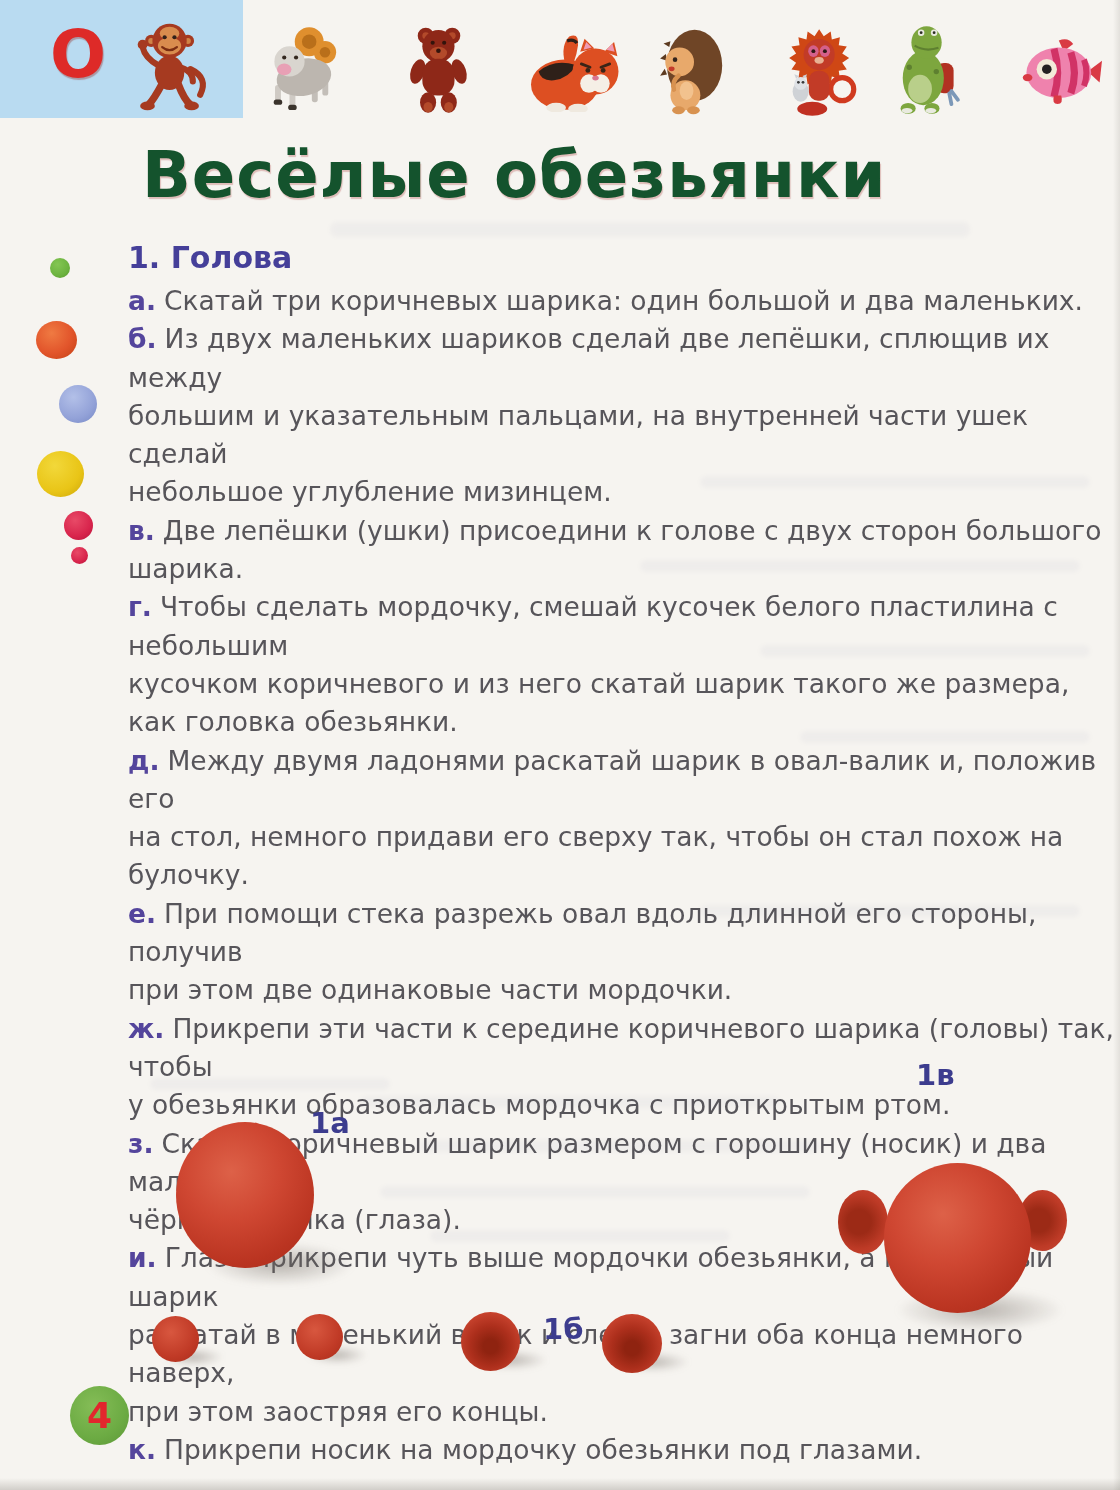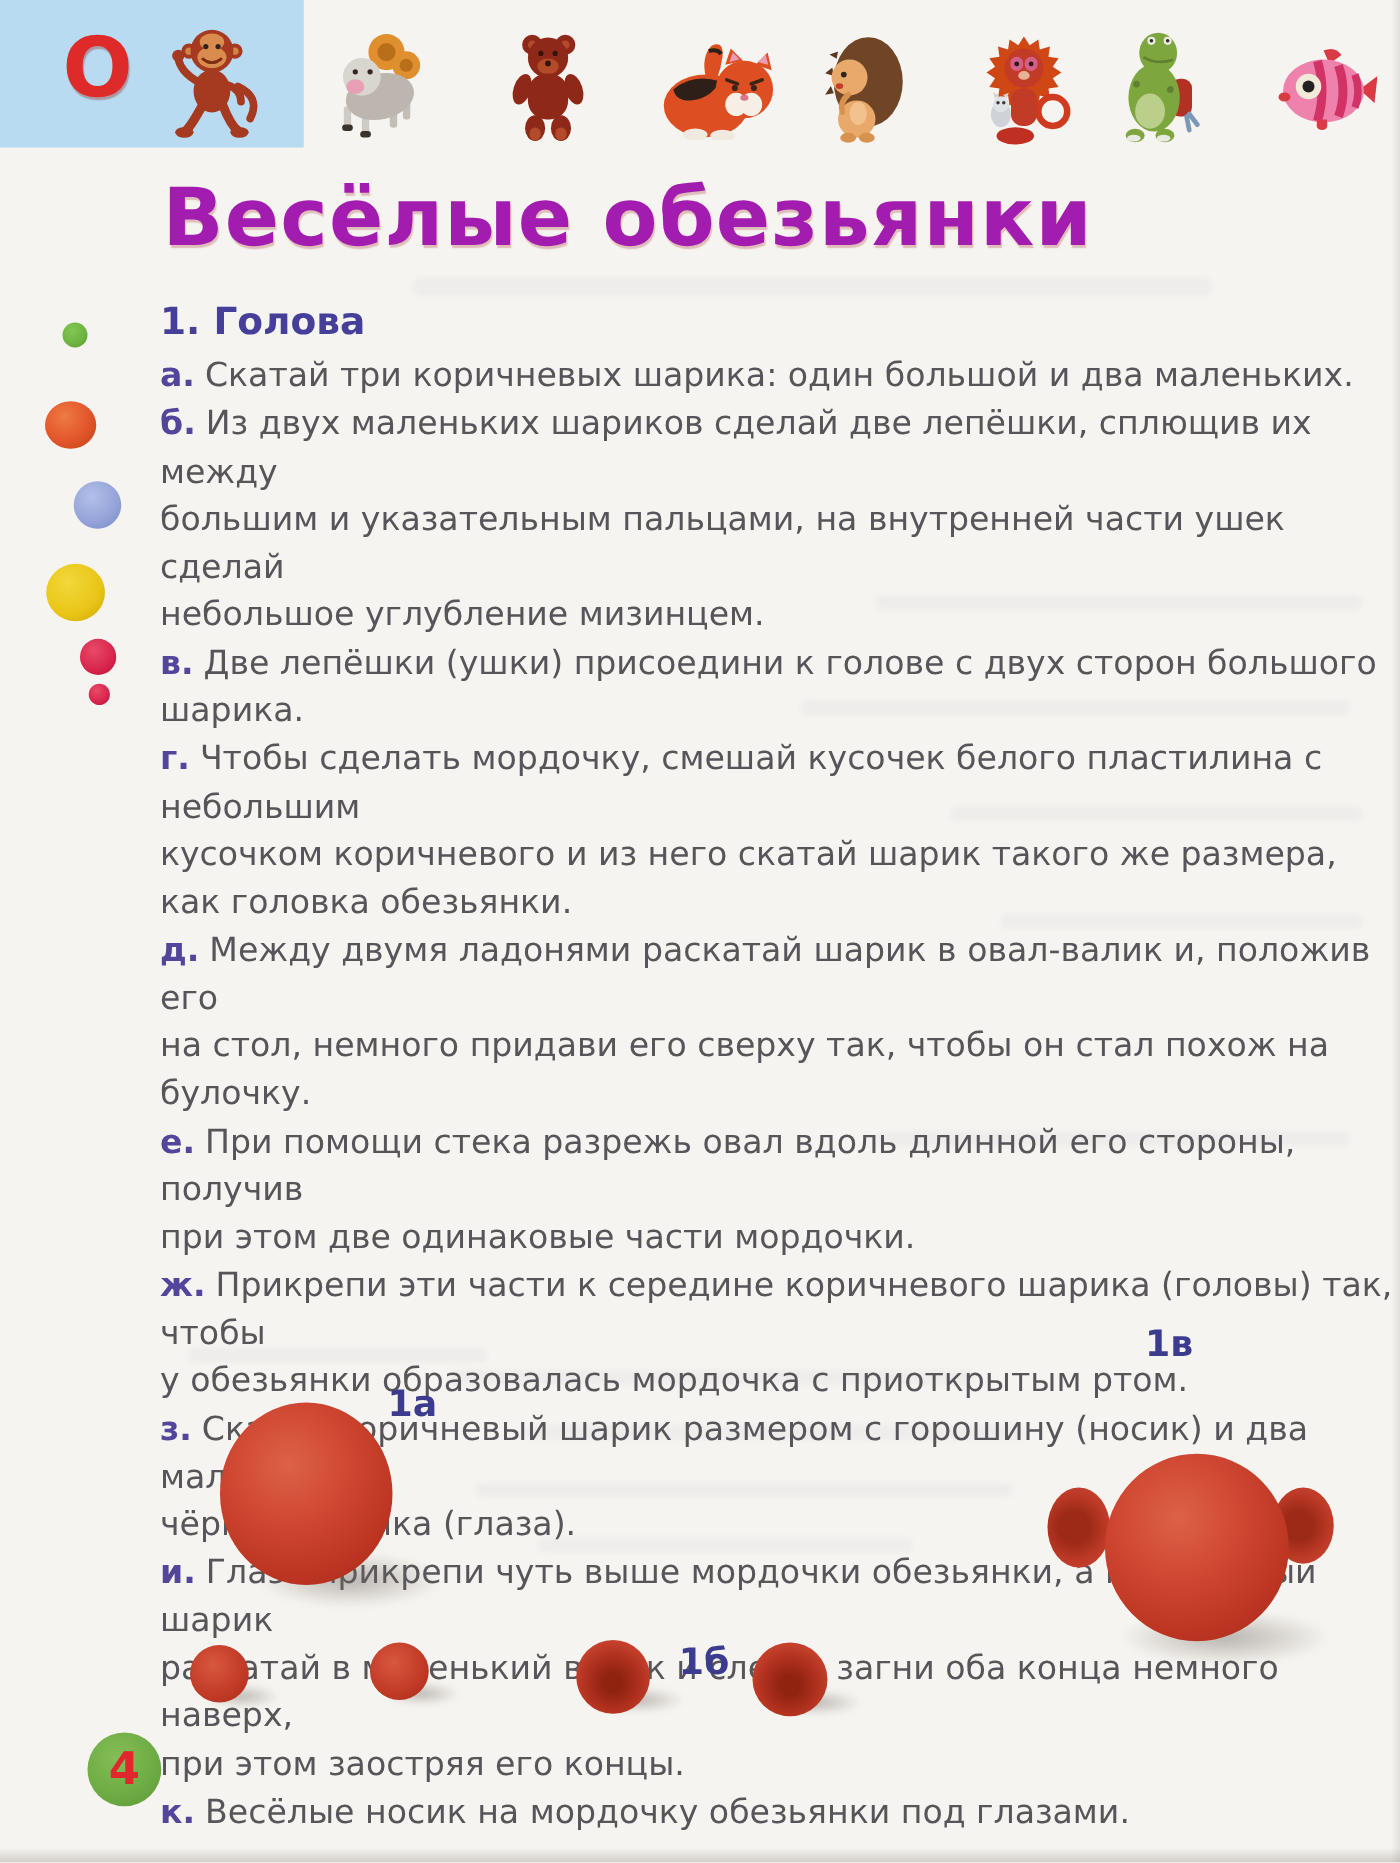--- a/index.html
+++ b/index.html
@@ -15,22 +15,22 @@
   }
   .letter-o{
     position:absolute;left:50px;top:16px;
     font-size:66px;font-weight:bold;color:#de2a28;
     text-shadow:1px 2px 1px rgba(140,30,20,.35);
   }
   .toy{position:absolute;}
   .toy svg{display:block;}
   
   .page-title{
-    position:absolute;left:130px;top:138px;margin:0;
-    font-size:64px;font-weight:bold;color:#a21caf;letter-spacing:1px;
+    position:absolute;left:142px;top:138px;margin:0;
+    font-size:64px;font-weight:bold;color:#14532d;letter-spacing:1px;
     text-shadow:1px 2px 1px rgba(150,25,18,.25);
   }
   
   .mball{position:absolute;border-radius:50%;}
   
   .instructions{position:absolute;left:128px;top:240px;width:1000px;}
   .section-heading{
     margin:0 0 7px 0;font-size:30px;font-weight:bold;color:#453f99;
   }
   .instr{
@@ -287,21 +287,21 @@
 на стол, немного придави его сверху так, чтобы он стал похож на булочку.</span></p>
         <p class="instr"><span class="instr-letter">е.</span><span class="instr-text">При помощи стека разрежь овал вдоль длинной его стороны, получив
 при этом две одинаковые части мордочки.</span></p>
         <p class="instr"><span class="instr-letter">ж.</span><span class="instr-text">Прикрепи эти части к середине коричневого шарика (головы) так, чтобы
 у обезьянки образовалась мордочка с приоткрытым ртом.</span></p>
         <p class="instr"><span class="instr-letter">з.</span><span class="instr-text">Скатай коричневый шарик размером с горошину (носик) и два маленьких
 чёрных шарика (глаза).</span></p>
         <p class="instr"><span class="instr-letter">и.</span><span class="instr-text">Глаза прикрепи чуть выше мордочки обезьянки, а коричневый шарик
 раскатай в маленький валик и слегка загни оба конца немного наверх,
 при этом заостряя его концы.</span></p>
-        <p class="instr"><span class="instr-letter">к.</span><span class="instr-text">Весёлые носик на мордочку обезьянки под глазами.</span></p>
+        <p class="instr"><span class="instr-letter">к.</span><span class="instr-text">Прикрепи носик на мордочку обезьянки под глазами.</span></p>
       </div>
   </section>
 
   <span class="fig-label" style="left:310px;top:1106px;">1а</span>
   <div class="ball-shadow" style="left:205px;top:1242px;width:150px;height:44px;"></div>
   <div class="ball ball-big" style="left:176px;top:1122px;width:138px;height:146px;"></div>
 
   <div class="ball-shadow" style="left:162px;top:1348px;width:62px;height:18px;"></div>
   <div class="ball ball-small" style="left:152px;top:1316px;width:47px;height:46px;"></div>
   <div class="ball-shadow" style="left:306px;top:1346px;width:62px;height:18px;"></div>

